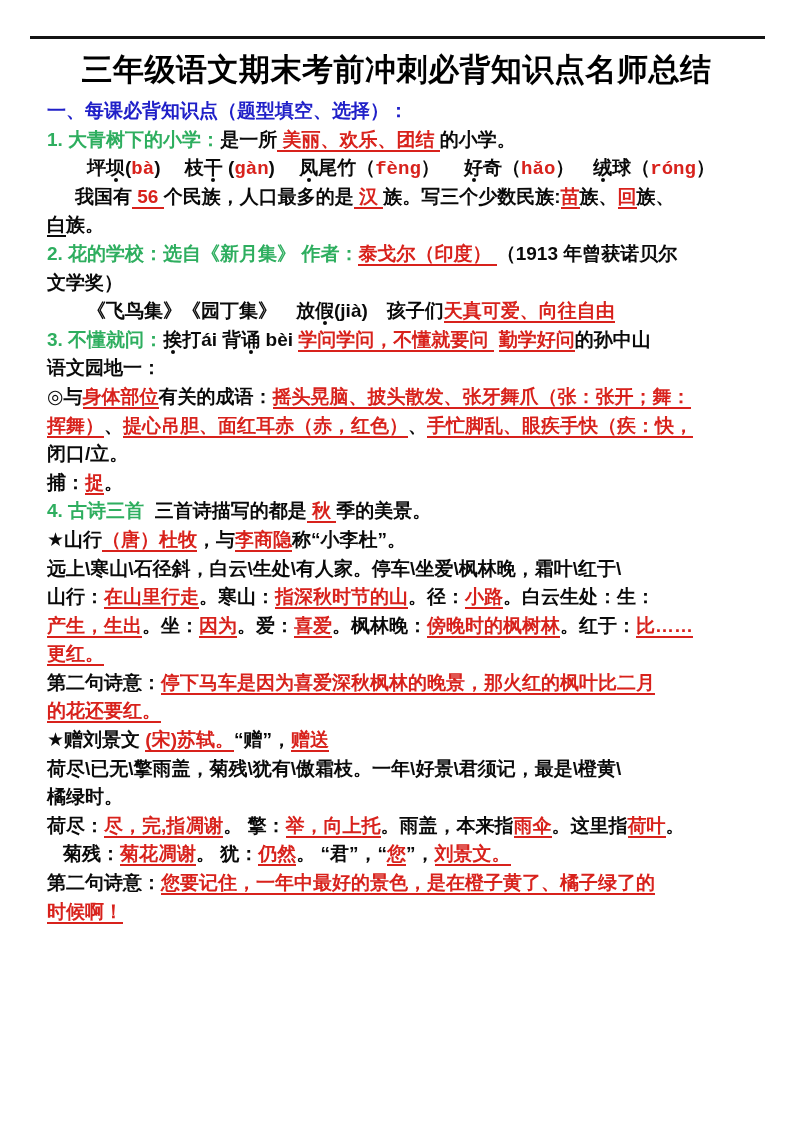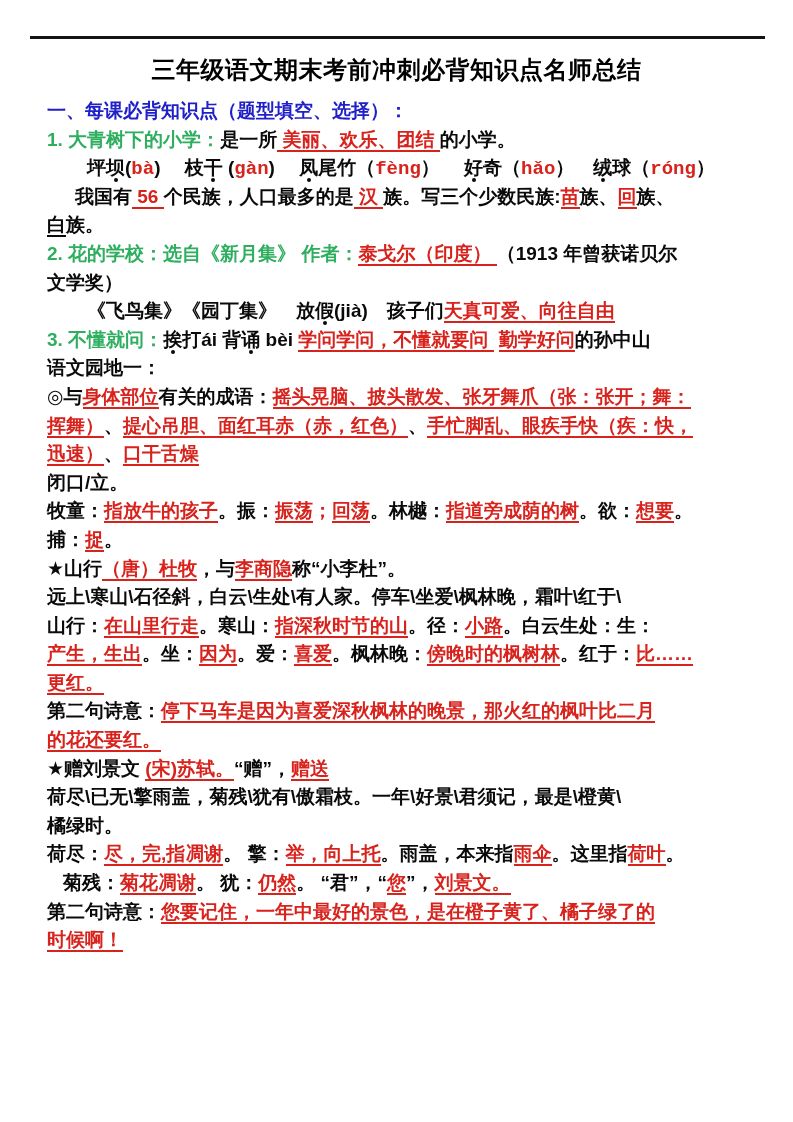--- a/index.html
+++ b/index.html
@@ -9,21 +9,21 @@
     font-weight:bold;
     -webkit-font-smoothing:antialiased;
   }
   .top-rule{
     margin:36px 28px 0 30px;
     border-top:3px solid #141414;
     height:0;
   }
   .title{
     margin:11px 36px 4px 36px;
-    font-size:24px;
+    font-size:31px;
     line-height:40px;
     text-align:center;
     color:#000;
     letter-spacing:0.5px;
     white-space:nowrap;
   }
   .content{
     padding:3px 34px 0 47px;
     font-size:19px;
     line-height:28.6px;
@@ -64,24 +64,23 @@
     <div class="line" style="padding-left: 40px;"><span class="seg k">坪</span><span class="seg kd">坝</span><span class="seg k">(</span><span class="seg r">bà</span><span class="seg k">)　 枝</span><span class="seg kd">干</span><span class="seg k"> (</span><span class="seg r">gàn</span><span class="seg k">)　 </span><span class="seg kd">凤</span><span class="seg k">尾竹（</span><span class="seg r">fèng</span><span class="seg k">）　 </span><span class="seg kd">好</span><span class="seg k">奇（</span><span class="seg r">hǎo</span><span class="seg k">）　</span><span class="seg kd">绒</span><span class="seg k">球（</span><span class="seg r">róng</span><span class="seg k">）</span></div>
     <div class="line" style="padding-left: 28px;"><span class="seg k">我国有</span><span class="seg ru"> 56 </span><span class="seg k">个民族，人口最多的是</span><span class="seg ru"> 汉 </span><span class="seg k">族。写三个少数民族:</span><span class="seg ru">苗</span><span class="seg k">族、</span><span class="seg ru">回</span><span class="seg k">族、</span></div>
     <div class="line"><span class="seg ku">白</span><span class="seg k">族。</span></div>
     <div class="line"><span class="seg g">2. 花的学校：选自《新月集》 作者：</span><span class="seg ru">泰戈尔（印度） </span><span class="seg k">（1913 年曾获诺贝尔</span></div>
     <div class="line"><span class="seg k">文学奖）</span></div>
     <div class="line" style="padding-left: 40px;"><span class="seg k">《飞鸟集》《园丁集》　放</span><span class="seg kd">假</span><span class="seg k">(jià)　孩子们</span><span class="seg ru">天真可爱、向往自由</span></div>
     <div class="line"><span class="seg g">3. 不懂就问：</span><span class="seg kd">挨</span><span class="seg k">打ái 背</span><span class="seg kd">诵</span><span class="seg k"> bèi </span><span class="seg ru">学问学问，不懂就要问 </span><span class="seg k"> </span><span class="seg ru">勤学好问</span><span class="seg k">的孙中山</span></div>
     <div class="line"><span class="seg k">语文园地一：</span></div>
     <div class="line"><span class="seg k">◎与</span><span class="seg ru">身体部位</span><span class="seg k">有关的成语：</span><span class="seg ru">摇头晃脑、披头散发、张牙舞爪（张：张开；舞：</span></div>
     <div class="line"><span class="seg ru">挥舞）</span><span class="seg k">、</span><span class="seg ru">提心吊胆、面红耳赤（赤，红色）</span><span class="seg k">、</span><span class="seg ru">手忙脚乱、眼疾手快（疾：快，</span></div>
-    <div class="line"><span class="seg ru">迅速）</span><span class="seg k">、</span><span class="seg ru">口干舌燥</span></div>
     <div class="line"><span class="seg k">闭口/立。</span></div>
-    <div class="line"><span class="seg k">牧童：</span><span class="seg ru">指放牛的孩子</span><span class="seg k">。振：</span><span class="seg ru">振荡</span><span class="seg r">；</span><span class="seg ru">回荡</span><span class="seg k">。林樾：</span><span class="seg ru">指道旁成荫的树</span><span class="seg k">。欲：</span><span class="seg ru">想要</span><span class="seg k">。</span></div>
     <div class="line"><span class="seg k">捕：</span><span class="seg ru">捉</span><span class="seg k">。</span></div>
+    <div class="line"><span class="seg g">4. 古诗三首</span><span class="seg k">  三首诗描写的都是</span><span class="seg ru"> 秋 </span><span class="seg k">季的美景。</span></div>
     <div class="line"><span class="seg k">★山行</span><span class="seg ru">（唐）杜牧</span><span class="seg k">，与</span><span class="seg ru">李商隐</span><span class="seg k">称“小李杜”。</span></div>
     <div class="line"><span class="seg k">远上\寒山\石径斜，白云\生处\有人家。停车\坐爱\枫林晚，霜叶\红于\</span></div>
     <div class="line"><span class="seg k">山行：</span><span class="seg ru">在山里行走</span><span class="seg k">。寒山：</span><span class="seg ru">指深秋时节的山</span><span class="seg k">。径：</span><span class="seg ru">小路</span><span class="seg k">。白云生处：生：</span></div>
     <div class="line"><span class="seg ru">产生，生出</span><span class="seg k">。坐：</span><span class="seg ru">因为</span><span class="seg k">。爱：</span><span class="seg ru">喜爱</span><span class="seg k">。枫林晚：</span><span class="seg ru">傍晚时的枫树林</span><span class="seg k">。红于：</span><span class="seg ru">比……</span></div>
     <div class="line"><span class="seg ru">更红。</span></div>
     <div class="line"><span class="seg k">第二句诗意：</span><span class="seg ru">停下马车是因为喜爱深秋枫林的晚景，那火红的枫叶比二月</span></div>
     <div class="line"><span class="seg ru">的花还要红。</span></div>
     <div class="line"><span class="seg k">★赠刘景文 </span><span class="seg ru">(宋)苏轼。</span><span class="seg k">“赠”，</span><span class="seg ru">赠送</span></div>
     <div class="line"><span class="seg k">荷尽\已无\擎雨盖，菊残\犹有\傲霜枝。一年\好景\君须记，最是\橙黄\</span></div>
     <div class="line"><span class="seg k">橘绿时。</span></div>

